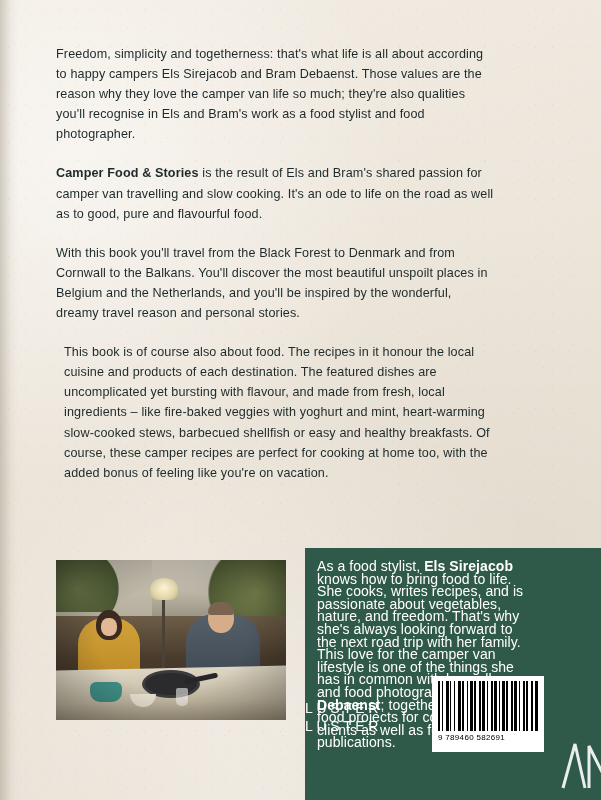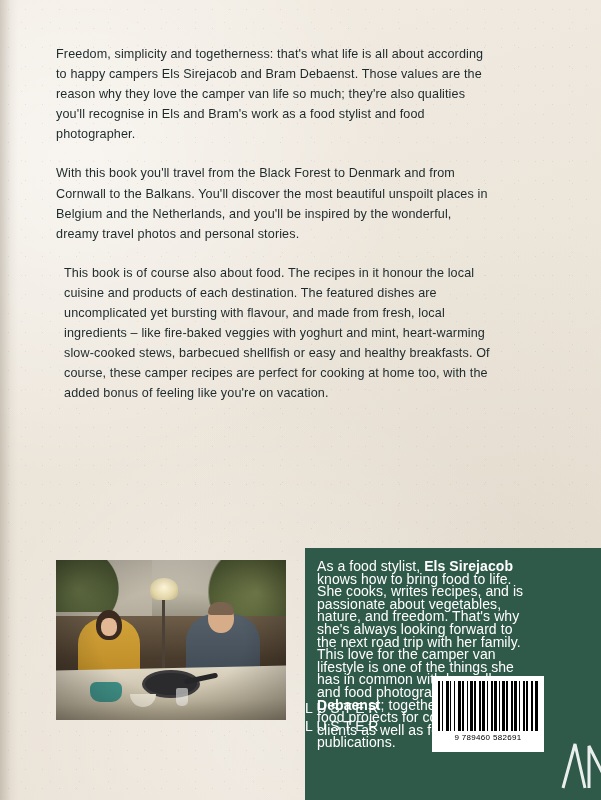--- a/index.html
+++ b/index.html
@@ -232,21 +232,20 @@
         #000 97px 100px);
     background-size: 100px 100%;
     background-repeat: no-repeat;
   }
   .barcode-num {
     margin-top: 2px;
     font-family: "Liberation Sans", sans-serif;
     font-size: 8px;
     letter-spacing: 0.04em;
     color: #000;
-    text-align: center;
     white-space: nowrap;
   }
 
   
   .corner-mark {
     position: absolute;
     right: 10px;
     bottom: 8px;
     width: 62px;
     height: 58px;
@@ -265,21 +264,22 @@
 </head>
 <body>
 
 <div class="page">
   <div class="paper-texture"></div>
   <div class="speckles"></div>
   <div class="spine-shadow"></div>
 
   <div class="copy">
     <p>Freedom, simplicity and togetherness: that's what life is all about according to happy campers Els Sirejacob and Bram Debaenst. Those values are the reason why they love the camper van life so much; they're also qualities you'll recognise in Els and Bram's work as a food stylist and food photographer.</p>
-    <p>With this book you'll travel from the Black Forest to Denmark and from Cornwall to the Balkans. You'll discover the most beautiful unspoilt places in Belgium and the Netherlands, and you'll be inspired by the wonderful, dreamy travel photos and personal stories.</p>
+    <p><b>Camper Food &amp; Stories</b><span> is the result of Els and Bram's shared passion for camper van travelling and slow cooking. It's an ode to life on the road as well as to good, pure and flavourful food.</span></p>
+    <p>With this book you'll travel from the Black Forest to Denmark and from Cornwall to the Balkans. You'll discover the most beautiful unspoilt places in Belgium and the Netherlands, and you'll be inspired by the wonderful, dreamy travel reason and personal stories.</p>
     <p>This book is of course also about food. The recipes in it honour the local cuisine and products of each destination. The featured dishes are uncomplicated yet bursting with flavour, and made from fresh, local ingredients – like fire-baked veggies with yoghurt and mint, heart-warming slow-cooked stews, barbecued shellfish or easy and healthy breakfasts. Of course, these camper recipes are perfect for cooking at home too, with the added bonus of feeling like you're on vacation.</p>
   </div>
 
   <div class="green-extend"></div>
 
   <div class="photo">
     <div class="photo-scene">
       <div class="ph-sky"></div>
       <div class="ph-wall"></div>
       <div class="ph-foliage-l"></div>

